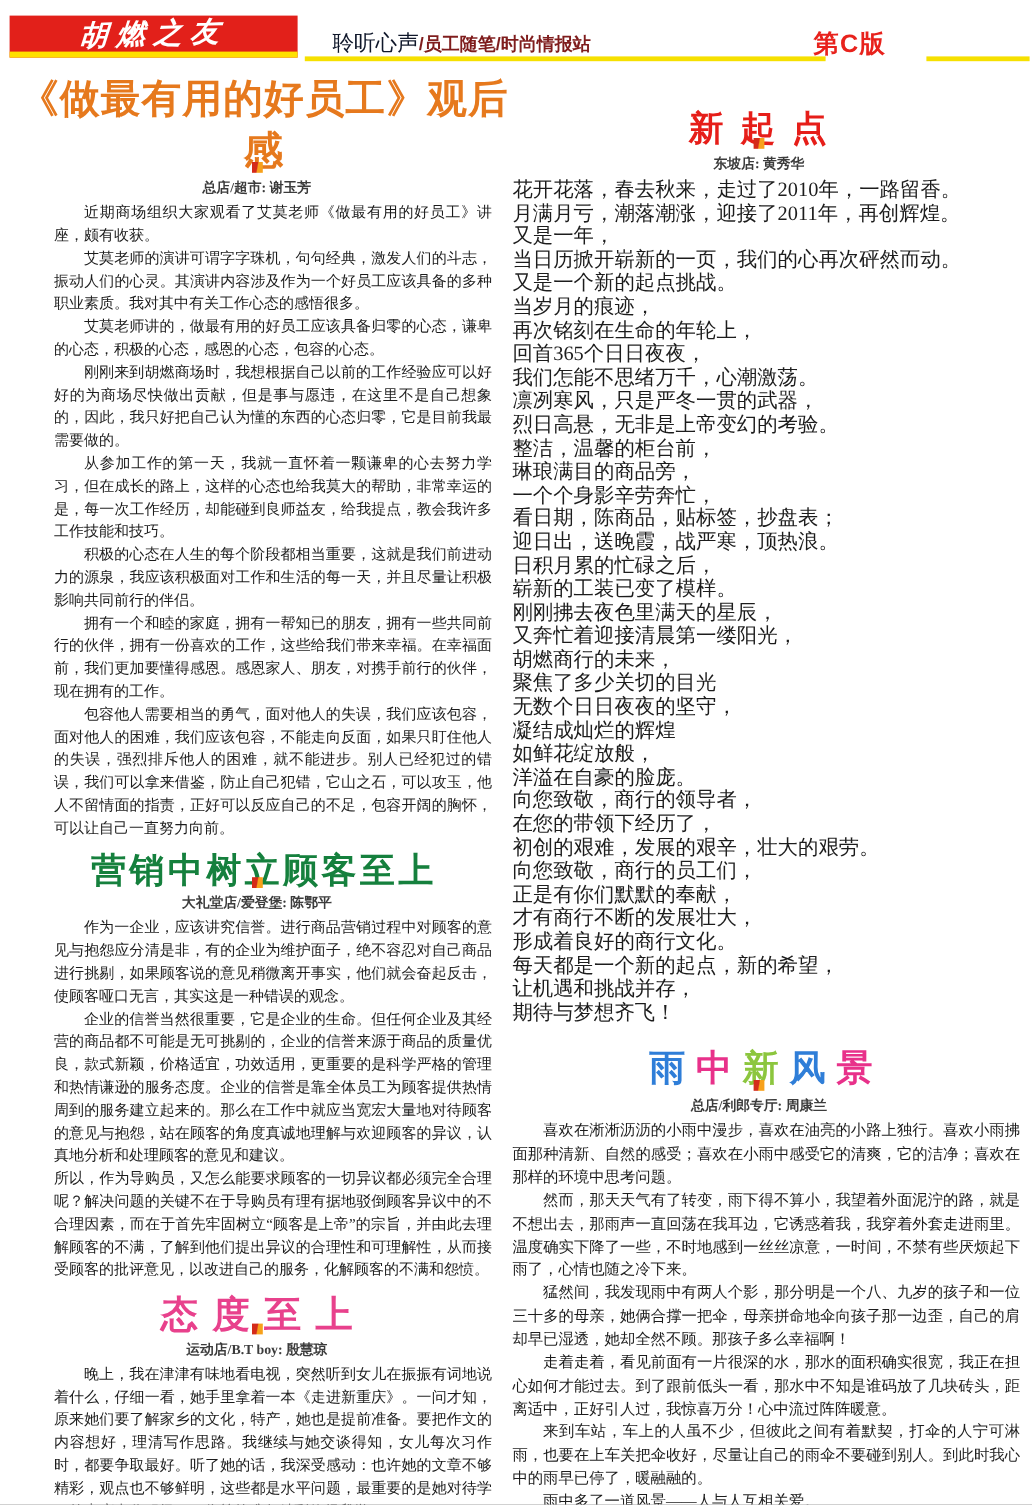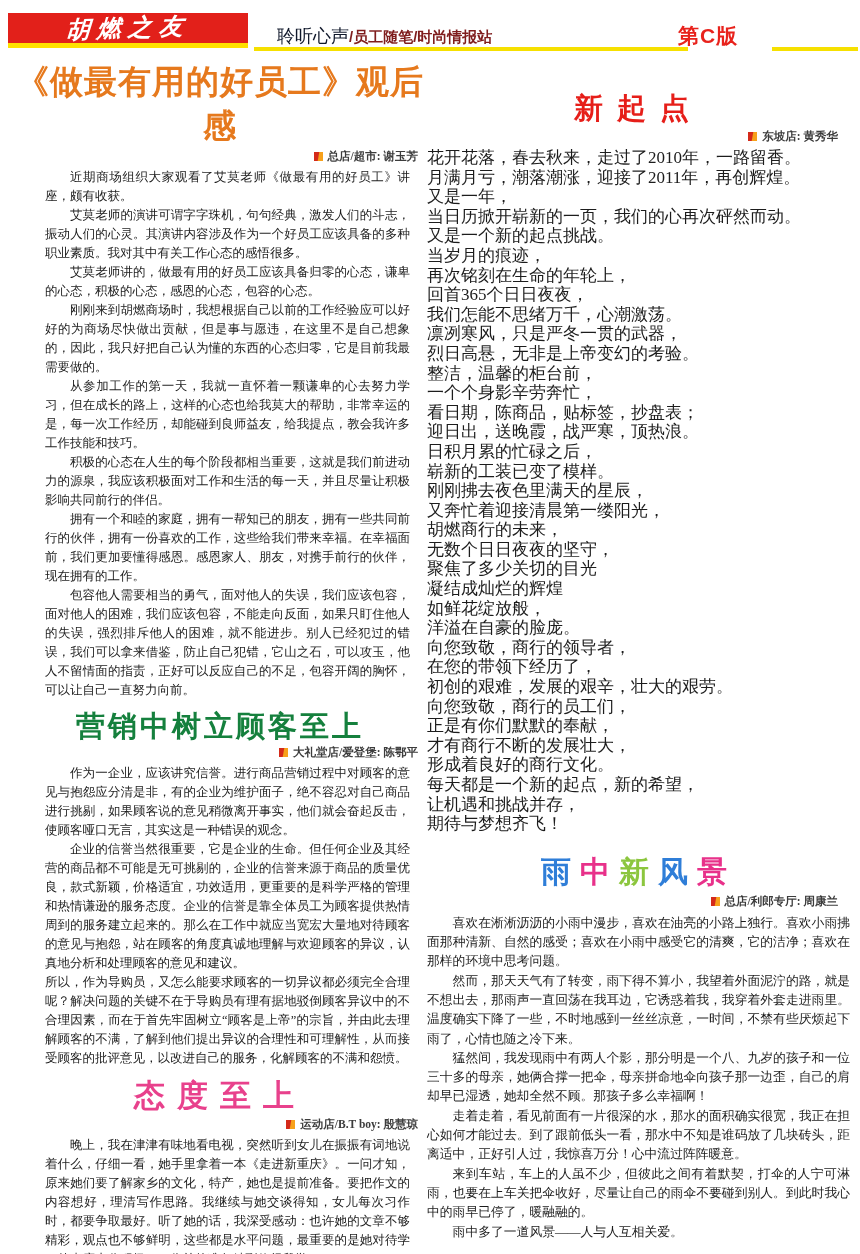--- a/index.html
+++ b/index.html
@@ -24,21 +24,21 @@
   
   .hd{font-family:"Liberation Sans","DejaVu Sans",sans-serif;font-weight:bold;text-align:center;margin:0;}
   .t-1{font-size:33px;line-height:44px;color:#e6791d;letter-spacing:1px;}
   .t-2{font-size:29px;line-height:36px;color:#15803d;letter-spacing:3px;margin-top:8px;}
   .t-3{font-size:31px;line-height:40px;color:#e8418c;letter-spacing:12px;margin-top:8px;}
   .t-poem{font-size:29px;line-height:40px;color:#e61e19;letter-spacing:14px;margin-top:28px;}
   .t-essay{font-size:30px;line-height:44px;letter-spacing:9px;margin-top:16px;}
   
   .byline{display:flex;justify-content:flex-end;align-items:center;gap:5px;height:16px;
           font-size:11.5px;font-weight:bold;color:#3c3c3c;padding-right:12px;
-          font-family:"Liberation Serif",serif;}
+          font-family:"Liberation Serif",serif;flex-direction:column;}
   .sq{width:9px;height:9px;background:linear-gradient(100deg,#d42a1a 45%,#f7a11b 55%);flex:0 0 auto;}
   
   .body-a{margin:4px 20px 0 35px;font-size:12.5px;line-height:19px;text-align:justify;}
   .body-a p{margin:0;text-indent:2em;}
   .body-a p.ni{text-indent:0;}
   .poem{margin-top:4px;font-size:17px;line-height:19.6px;}
   .poem div{white-space:nowrap;}
   .body-e{margin-top:4px;font-size:12.8px;line-height:19.3px;text-align:justify;}
   .body-e p{margin:0;text-indent:2em;}
 </style>
@@ -121,30 +121,31 @@
           <div>又是一年，</div>
           <div>当日历掀开崭新的一页，我们的心再次砰然而动。</div>
           <div>又是一个新的起点挑战。</div>
           <div>当岁月的痕迹，</div>
           <div>再次铭刻在生命的年轮上，</div>
           <div>回首365个日日夜夜，</div>
           <div>我们怎能不思绪万千，心潮激荡。</div>
           <div>凛冽寒风，只是严冬一贯的武器，</div>
           <div>烈日高悬，无非是上帝变幻的考验。</div>
           <div>整洁，温馨的柜台前，</div>
+          <div>琳琅满目的商品旁，</div>
           <div>一个个身影辛劳奔忙，</div>
           <div>看日期，陈商品，贴标签，抄盘表；</div>
           <div>迎日出，送晚霞，战严寒，顶热浪。</div>
           <div>日积月累的忙碌之后，</div>
           <div>崭新的工装已变了模样。</div>
           <div>刚刚拂去夜色里满天的星辰，</div>
           <div>又奔忙着迎接清晨第一缕阳光，</div>
           <div>胡燃商行的未来，</div>
+          <div>聚焦了多少关切的目光</div>
           <div>无数个日日夜夜的坚守，</div>
-          <div>聚焦了多少关切的目光</div>
           <div>凝结成灿烂的辉煌</div>
           <div>如鲜花绽放般，</div>
           <div>洋溢在自豪的脸庞。</div>
           <div>向您致敬，商行的领导者，</div>
           <div>在您的带领下经历了，</div>
           <div>初创的艰难，发展的艰辛，壮大的艰劳。</div>
           <div>向您致敬，商行的员工们，</div>
           <div>正是有你们默默的奉献，</div>
           <div>才有商行不断的发展壮大，</div>
           <div>形成着良好的商行文化。</div>

